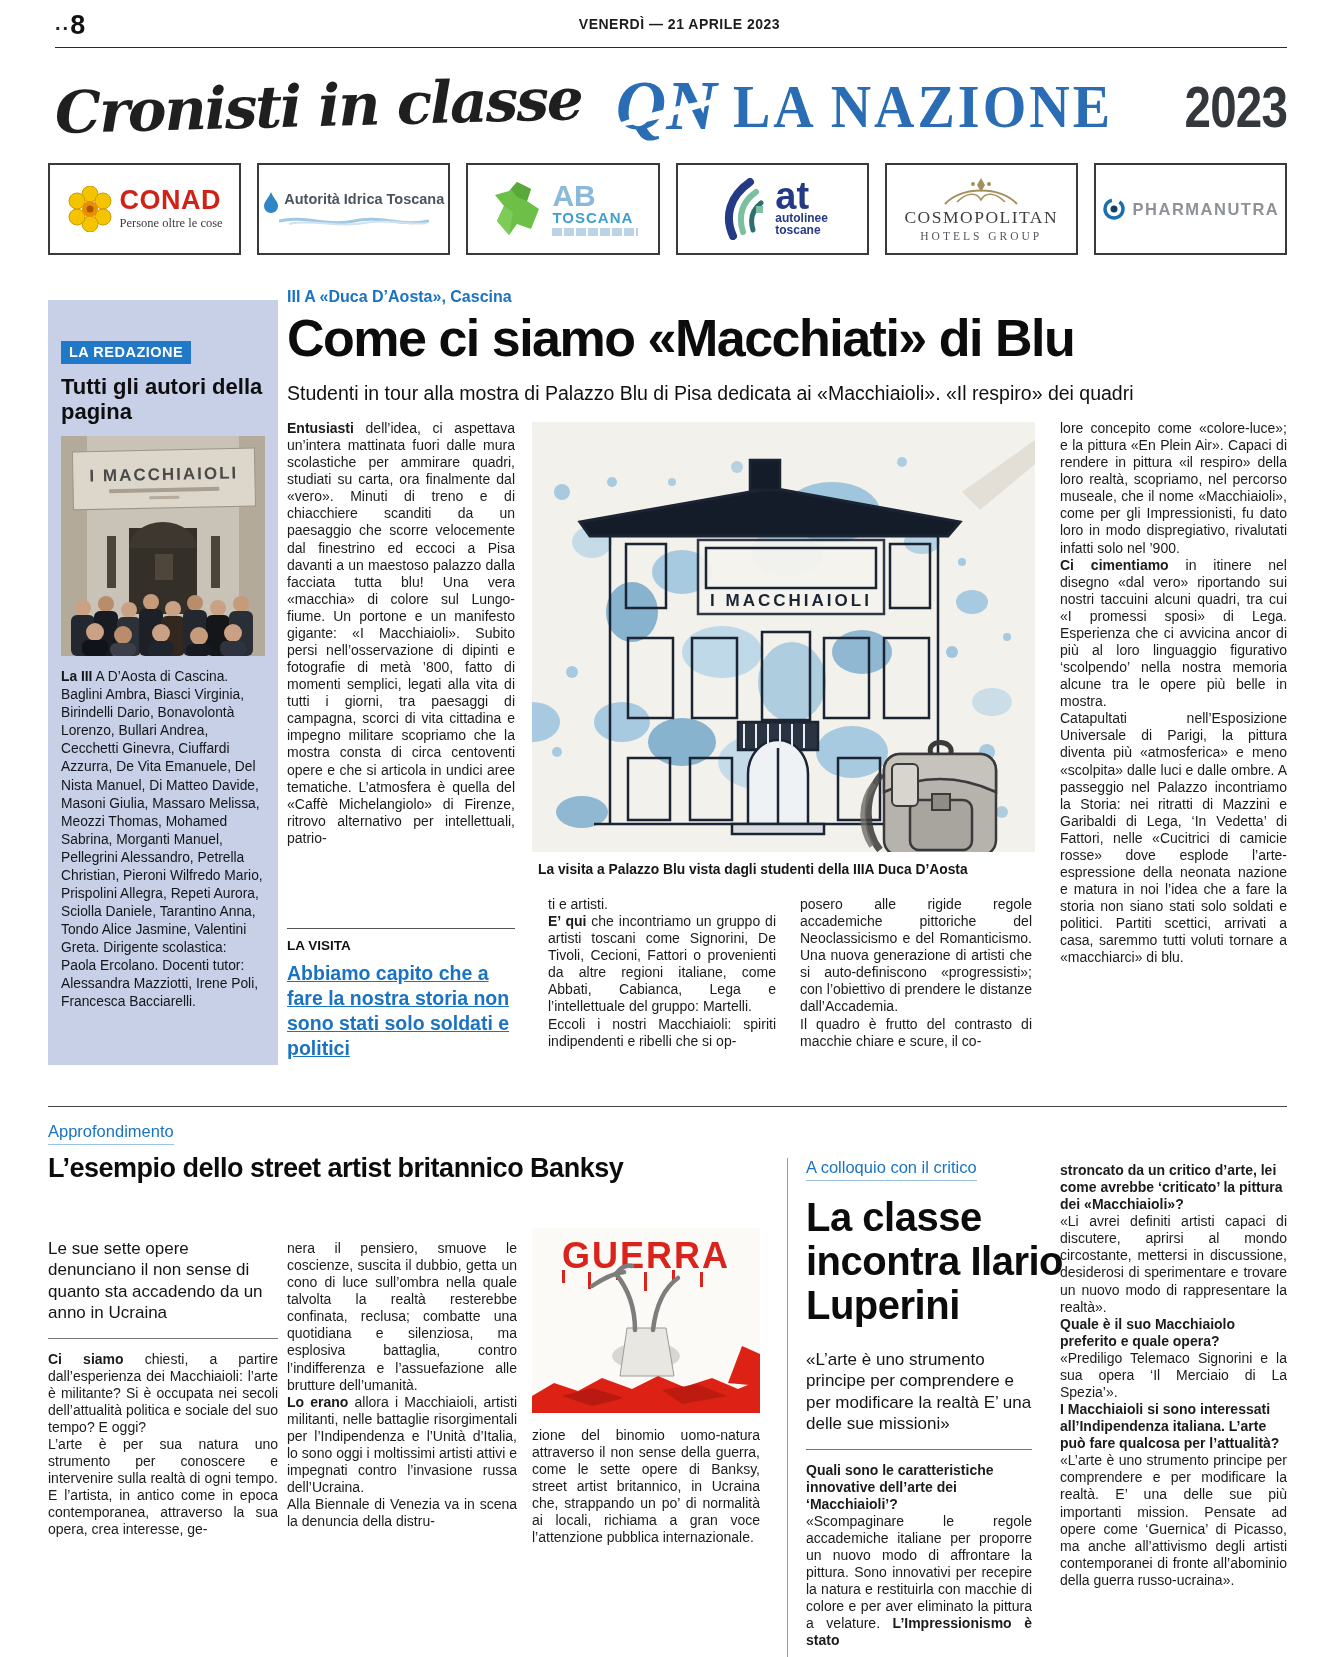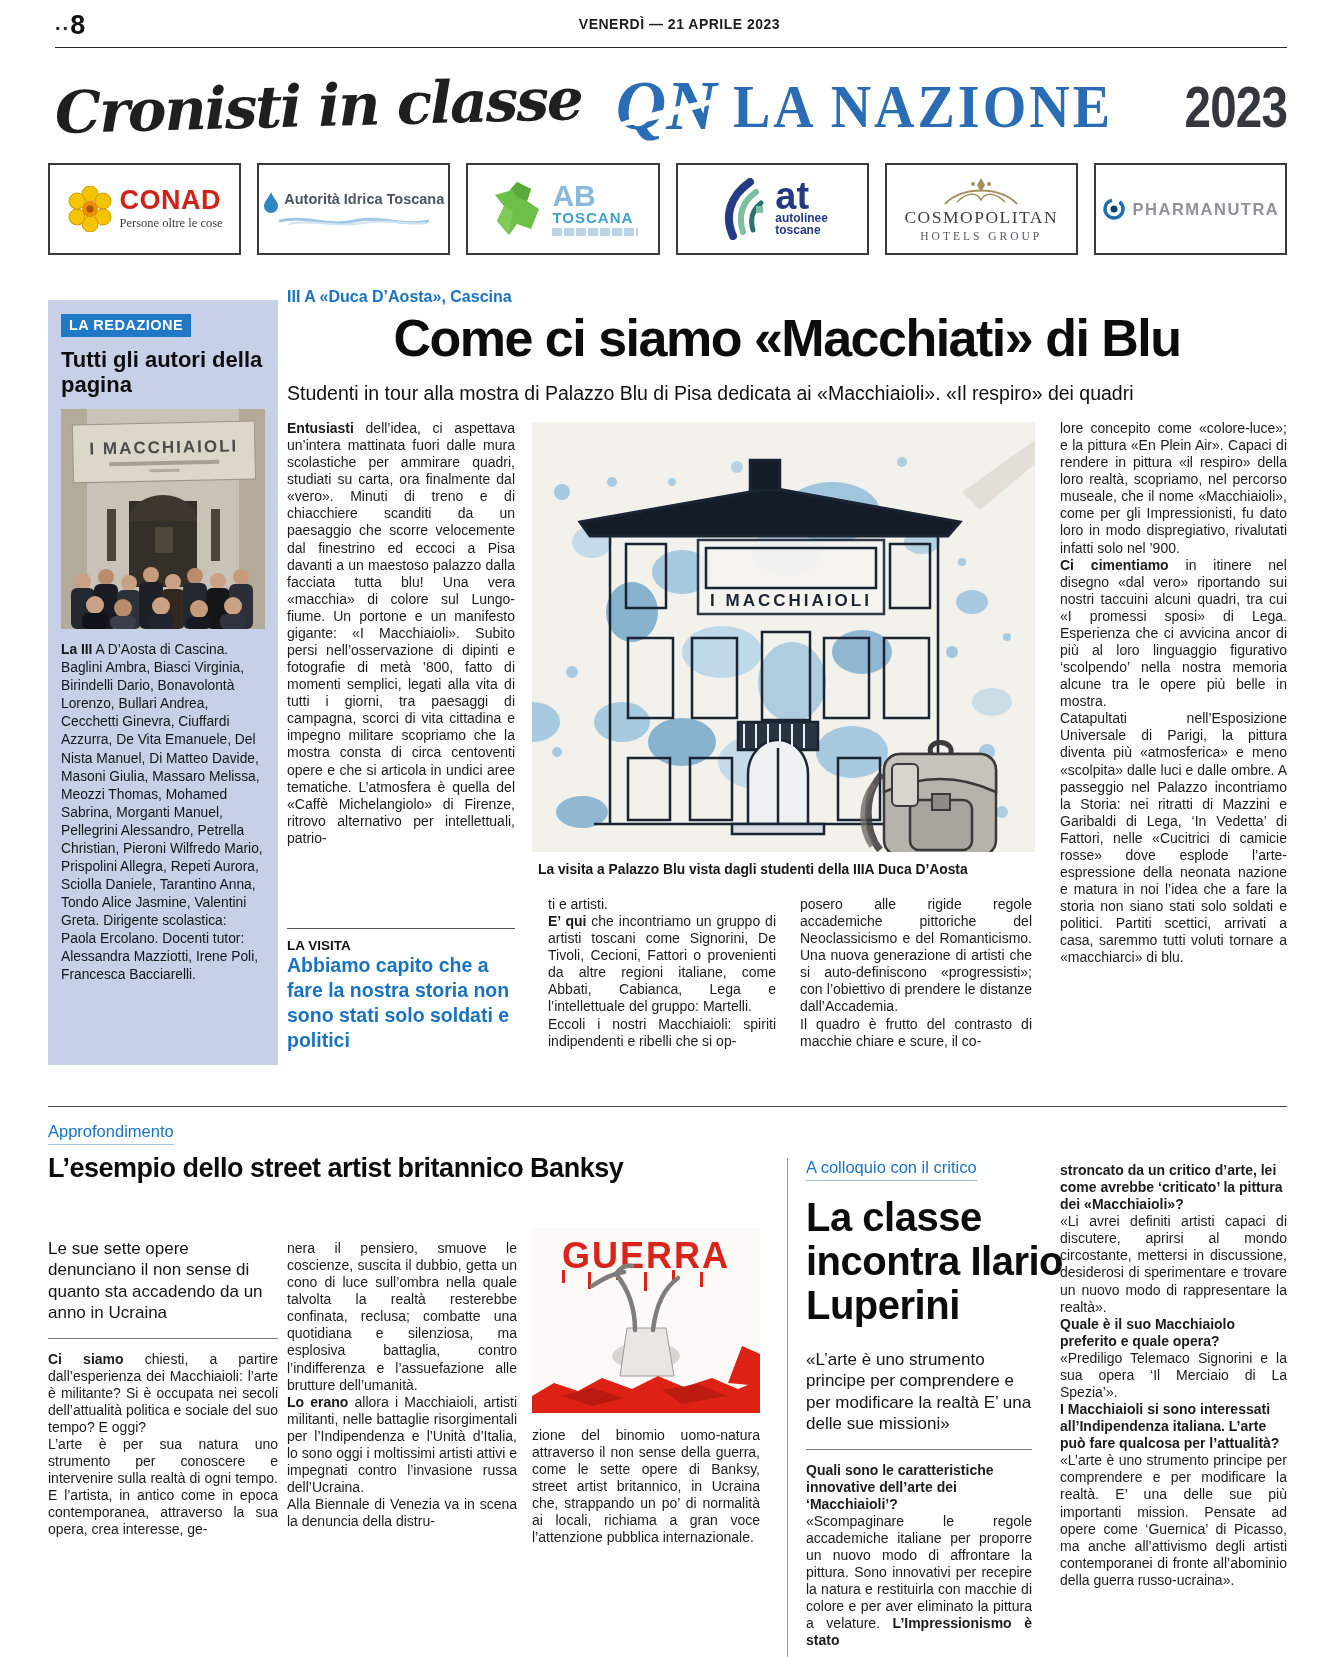--- a/index.html
+++ b/index.html
@@ -29,35 +29,35 @@
   .abt-a{font-size:30px;font-weight:bold;color:#8ab9d9;line-height:.9;}
   .abt-t{font-size:15px;font-weight:bold;color:#3f9fd0;letter-spacing:1px;}
   .abt-sub{height:8px;width:86px;background:repeating-linear-gradient(90deg,#bcd3e6 0 10px,#fff 10px 12px);margin-top:2px;}
   .at-txt{font-size:38px;font-weight:bold;color:#243a85;line-height:.8;}
   .at-sub{font-size:12px;font-weight:bold;color:#243a85;line-height:1.05;}
   .cos-name{font-family:"Liberation Serif",serif;font-size:17.5px;color:#404040;letter-spacing:1.5px;}
   .cos-sub{font-family:"Liberation Serif",serif;font-size:11.5px;color:#565660;letter-spacing:3px;margin-top:1px;}
   .pn-txt{font-size:16.5px;font-weight:bold;color:#8e9296;letter-spacing:1.5px;}
   
   .sidebar{left:48px;top:300px;width:230px;height:765px;background:#c7d0e6;padding:14px 13px;box-sizing:border-box;}
-  .badge{display:inline-block;background:#1f78c8;color:#fff;font-weight:bold;font-size:14.5px;padding:3px 8px 4px;letter-spacing:.5px;}
+  .badge{display:inline-block;background:#1f78c8;color:#fff;font-weight:bold;font-size:14.5px;padding:3px 8px 4px;letter-spacing:.5px;margin-top:27px;}
   .sb-title{font-weight:bold;font-size:22px;line-height:1.14;color:#0e0e10;margin:10px 0 12px;}
   .sb-text{font-size:13.8px;line-height:1.31;color:#14161a;margin-top:12px;text-align:left;}
   
   .kicker{font-weight:bold;font-size:16px;color:#1a73c2;}
   .kicker-u{font-size:16.5px;color:#1a73c2;border-bottom:1.5px solid #9dc2e2;padding-bottom:3px;display:inline-block;}
-  .headline-xl{font-weight:bold;font-size:52px;letter-spacing:-1.5px;color:#0c0c0c;line-height:1;text-align:center;}
+  .headline-xl{font-weight:bold;font-size:52px;letter-spacing:-1.5px;color:#0c0c0c;line-height:1;}
   .standfirst-xl{font-size:19.5px;color:#101010;}
   .body-txt{font-size:14px;line-height:1.22;text-align:justify;color:#1b1b1b;}
   .body-txt p{margin:0;}
   .lead{font-weight:bold;}
   .qbold{font-weight:bold;text-align:left;}
   .visita-rule{height:1px;background:#555;}
   .visita-label{font-weight:bold;font-size:13.5px;color:#111;margin-top:9px;}
-  .visita-quote{font-weight:bold;font-size:19.5px;line-height:1.28;color:#1a73c2;margin-top:0;}
+  .visita-quote{font-weight:bold;font-size:19.5px;line-height:1.28;color:#1a73c2;margin-top:8px;text-decoration:underline;}
   .caption{font-weight:bold;font-size:13.8px;color:#161616;}
   .sec-rule{height:1px;background:#444;}
   .vrule{width:1px;background:#9a9a9a;}
   .headline-l{font-weight:bold;font-size:27px;letter-spacing:-.5px;color:#0c0c0c;line-height:1.22;}
   .headline-m{font-weight:bold;font-size:40px;letter-spacing:-.5px;color:#0c0c0c;line-height:1.1;}
   .standfirst{font-size:17px;line-height:1.26;color:#141414;}
   .thin-rule{height:1px;background:#777;}
   svg text{font-family:"Liberation Sans",sans-serif;}
 </style>
 </head>

